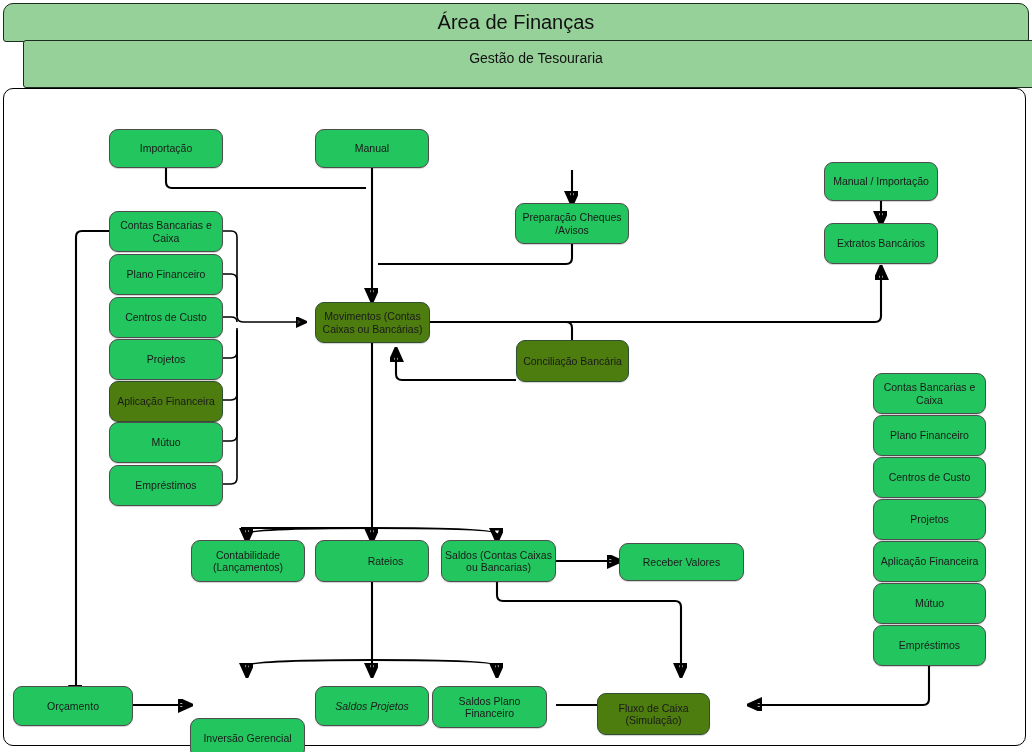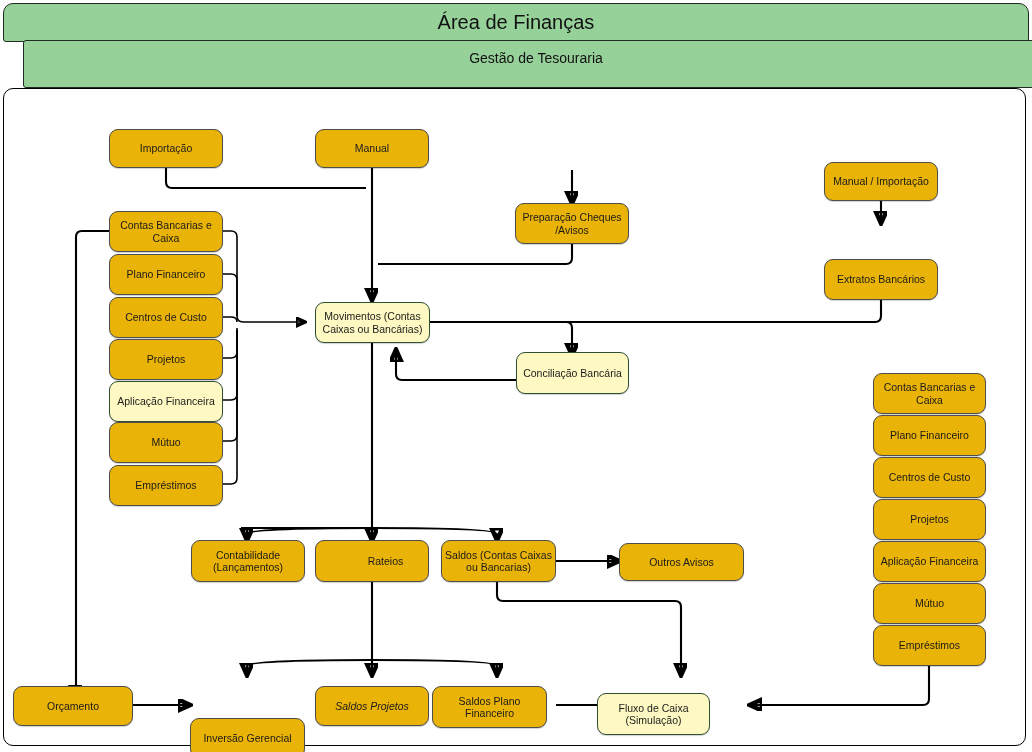--- a/index.html
+++ b/index.html
@@ -44,34 +44,34 @@
     font-size: 14px;
     align-items: flex-start;
     padding-top: 9px;
     margin-left: 20px;
   }
   .node {
     position: absolute;
     box-sizing: border-box;
     border: 1.3px solid #4d4d4d;
     border-radius: 9px;
-    background: #eab308;
+    background: #22c55e;
     color: #1a1a1a;
     font-size: 10.5px;
     line-height: 12.5px;
     display: flex;
     align-items: center;
     justify-content: center;
     text-align: center;
     padding: 1px 3px;
     z-index: 5;
     box-shadow: 0 1px 1px rgba(0,0,0,0.18);
   }
   .node.green {
-    background: #fef9c3;
+    background: #4d7c0f;
     border-color: #2f4f32;
   }
   svg.edges {
     position: absolute;
     left: 0; top: 0;
     width: 1032px; height: 752px;
     pointer-events: none;
     z-index: 2;
   }
   svg.edges path { fill: none; stroke: #000000; stroke-width: 2.1; }
@@ -143,25 +143,25 @@
 
   <div class="node" style="left:109px; top:129px; width:114px; height:39px;">Importação</div>
 
   <div class="node" style="left:315px; top:129px; width:114px; height:39px;">Manual</div>
 
 
   <div class="node" style="left:515px; top:203px; width:114px; height:41px;">Preparação Cheques /Avisos</div>
 
   <div class="node" style="left:824px; top:162px; width:114px; height:39px;">Manual / Importação</div>
 
-  <div class="node" style="left:824px; top:223px; width:114px; height:41px;margin-top:36px;">Extratos Bancários</div>
+  <div class="node" style="left:824px; top:223px; width:114px; height:41px;">Extratos Bancários</div>
 
   <div class="node green" style="left:315px; top:302px; width:115px; height:41px;">Movimentos (Contas Caixas ou Bancárias)</div>
 
-  <div class="node green" style="left:516px; top:352px; width:113px; height:42px;">Conciliação Bancária</div>
+  <div class="node green" style="left:516px; top:340px; width:113px; height:42px;">Conciliação Bancária</div>
 
   <div>
     <div class="node" style="left:109px; top:211px; width:114px; height:41px;">Contas Bancarias e Caixa</div>
     <div class="node" style="left:109px; top:254px; width:114px; height:41px;">Plano Financeiro</div>
     <div class="node" style="left:109px; top:297px; width:114px; height:41px;">Centros de Custo</div>
     <div class="node" style="left:109px; top:339px; width:114px; height:41px;">Projetos</div>
     <div class="node green" style="left:109px; top:381px; width:114px; height:41px;">Aplicação Financeira</div>
     <div class="node" style="left:109px; top:422px; width:114px; height:41px;">Mútuo</div>
     <div class="node" style="left:109px; top:465px; width:114px; height:41px;">Empréstimos</div>
   </div>
@@ -175,21 +175,21 @@
     <div class="node" style="left:873px; top:583px; width:113px; height:41px;">Mútuo</div>
     <div class="node" style="left:873px; top:625px; width:113px; height:41px;">Empréstimos</div>
   </div>
 
   <div class="node" style="left:191px; top:540px; width:114px; height:42px;">Contabilidade (Lançamentos)</div>
 
   <div class="node" style="left:315px; top:540px; width:114px; height:42px;padding-left:30px;">Rateios</div>
 
   <div class="node" style="left:441px; top:540px; width:115px; height:42px;">Saldos (Contas Caixas ou Bancarias)</div>
 
-  <div class="node" style="left:619px; top:543px; width:125px; height:38px;">Outros Avisos</div>
+  <div class="node" style="left:619px; top:543px; width:125px; height:38px;">Receber Valores</div>
 
   <div class="node" style="left:13px; top:686px; width:120px; height:40px;">Orçamento</div>
 
   <div class="node" style="left:190px; top:686px; width:115px; height:40px;margin-top:32px;">Inversão Gerencial</div>
 
   <div class="node" style="left:315px; top:686px; width:114px; height:40px;font-style:italic;">Saldos Projetos</div>
 
   <div class="node" style="left:432px; top:686px; width:115px; height:42px;">Saldos Plano Financeiro</div>
 
   <div class="node green" style="left:597px; top:686px; width:113px; height:42px;margin-top:7px;">Fluxo de Caixa (Simulação)</div>

